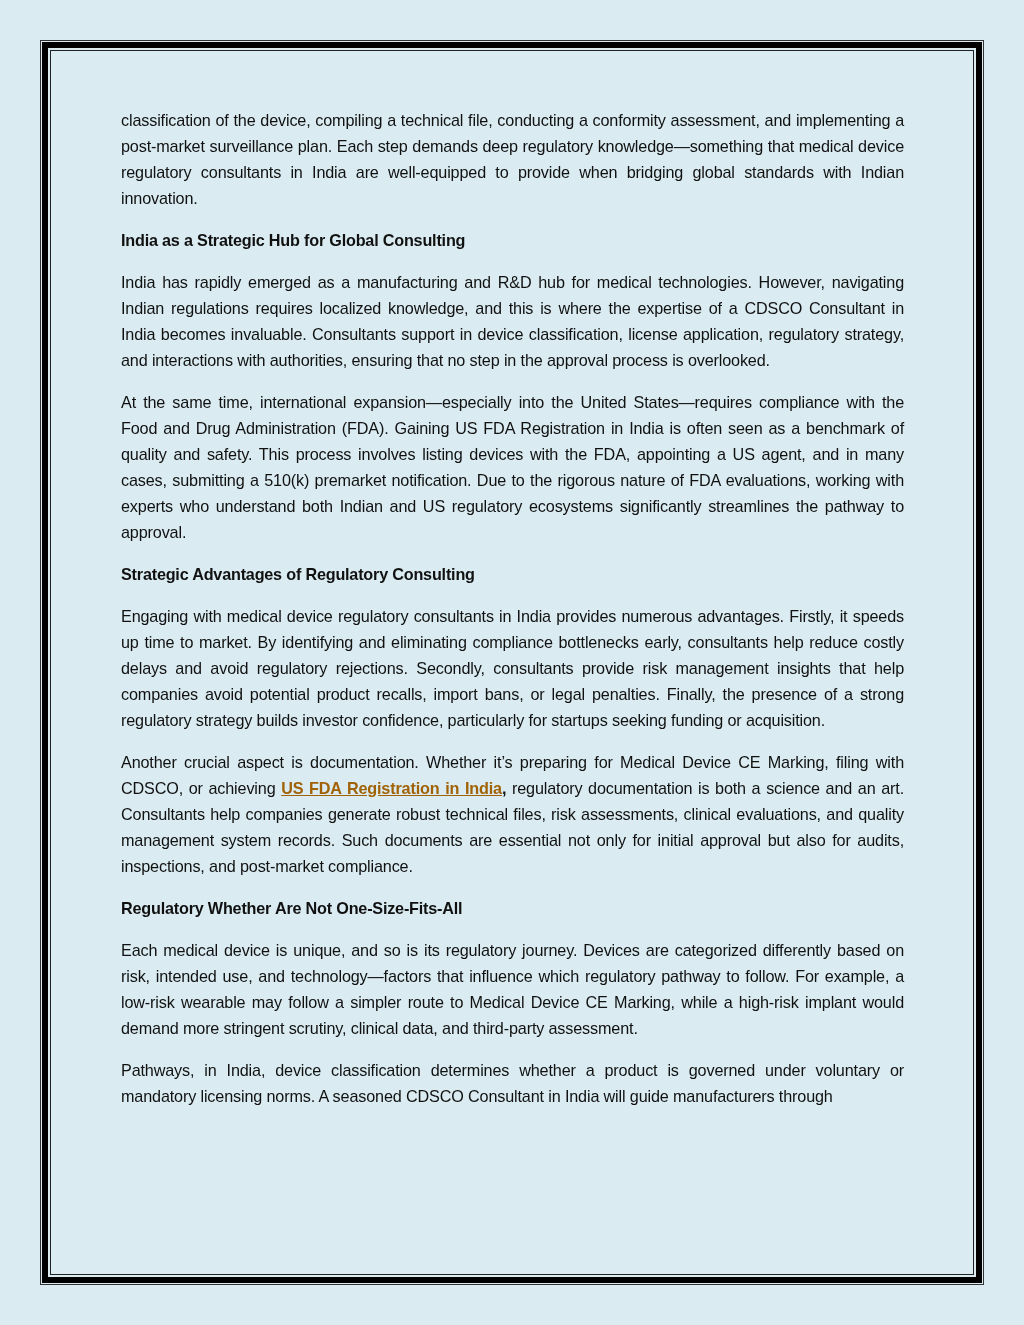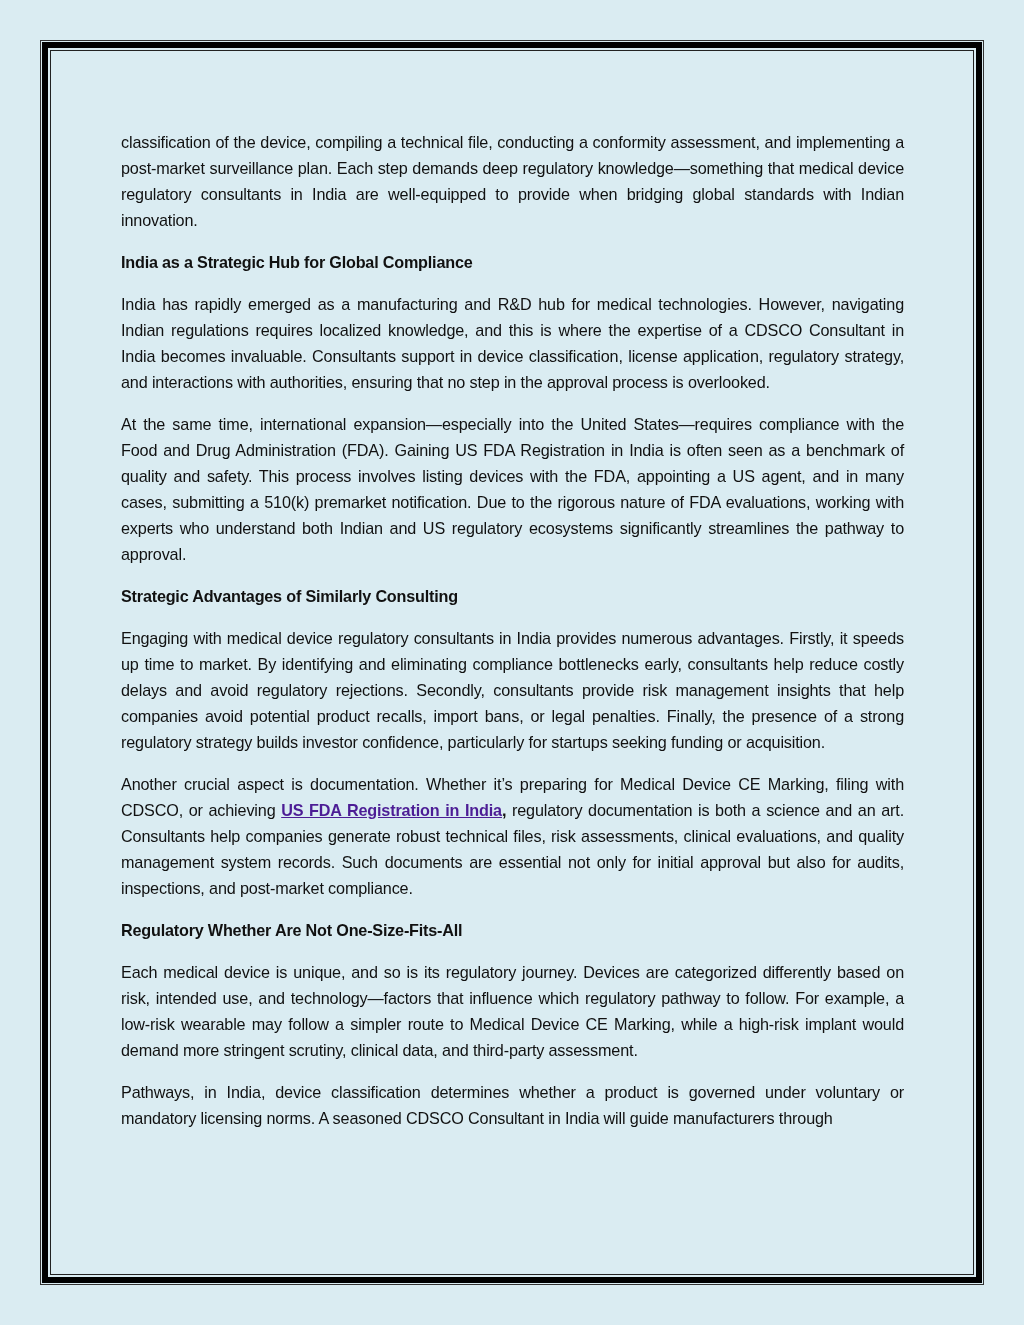--- a/index.html
+++ b/index.html
@@ -29,61 +29,61 @@
     .frame-inner {
       position: absolute;
       left: 50px; top: 50px;
       width: 924px; height: 1225px;
       box-sizing: border-box;
       border: 1px solid #222;
     }
     .content {
       position: absolute;
       left: 121px;
-      top: 129px;
+      top: 107px;
       width: 783px;
       font-size: 16.2px;
       line-height: 26px;
       letter-spacing: -0.15px;
     }
     .content p {
       margin: 0 0 16px 0;
       text-align: justify;
     }
     .content h2 {
       font-size: 16.2px;
       font-weight: bold;
       margin: 0 0 16px 0;
       line-height: 26px;
       letter-spacing: -0.2px;
     }
     .content a {
-      color: #4c1d95;
+      color: #a16207;
       font-weight: bold;
       text-decoration: underline;
     }
     .bold-comma { font-weight: bold; }
   </style>
 </head>
 <body>
 
 <div class="frame-outer"></div>
 <div class="frame-thick"></div>
 <div class="frame-inner"></div>
 
 <div class="content">
   <p>classification of the device, compiling a technical file, conducting a conformity assessment, and implementing a post-market surveillance plan. Each step demands deep regulatory knowledge—something that medical device regulatory consultants in India are well-equipped to provide when bridging global standards with Indian innovation.</p>
 
-  <h2>India as a Strategic Hub for Global Compliance</h2>
+  <h2>India as a Strategic Hub for Global Consulting</h2>
 
   <p>India has rapidly emerged as a manufacturing and R&amp;D hub for medical technologies. However, navigating Indian regulations requires localized knowledge, and this is where the expertise of a CDSCO Consultant in India becomes invaluable. Consultants support in device classification, license application, regulatory strategy, and interactions with authorities, ensuring that no step in the approval process is overlooked.</p>
 
   <p>At the same time, international expansion—especially into the United States—requires compliance with the Food and Drug Administration (FDA). Gaining US FDA Registration in India is often seen as a benchmark of quality and safety. This process involves listing devices with the FDA, appointing a US agent, and in many cases, submitting a 510(k) premarket notification. Due to the rigorous nature of FDA evaluations, working with experts who understand both Indian and US regulatory ecosystems significantly streamlines the pathway to approval.</p>
 
-  <h2>Strategic Advantages of Similarly Consulting</h2>
+  <h2>Strategic Advantages of Regulatory Consulting</h2>
 
   <p>Engaging with medical device regulatory consultants in India provides numerous advantages. Firstly, it speeds up time to market. By identifying and eliminating compliance bottlenecks early, consultants help reduce costly delays and avoid regulatory rejections. Secondly, consultants provide risk management insights that help companies avoid potential product recalls, import bans, or legal penalties. Finally, the presence of a strong regulatory strategy builds investor confidence, particularly for startups seeking funding or acquisition.</p>
 
   <p>
     <span>Another crucial aspect is documentation. Whether it’s preparing for Medical Device CE Marking, filing with CDSCO, or achieving </span><a href="#">US FDA Registration in India</a><span class="bold-comma">,</span><span> regulatory documentation is both a science and an art. Consultants help companies generate robust technical files, risk assessments, clinical evaluations, and quality management system records. Such documents are essential not only for initial approval but also for audits, inspections, and post-market compliance.</span>
   </p>
 
   <h2>Regulatory Whether Are Not One-Size-Fits-All</h2>
 
   <p>Each medical device is unique, and so is its regulatory journey. Devices are categorized differently based on risk, intended use, and technology—factors that influence which regulatory pathway to follow. For example, a low-risk wearable may follow a simpler route to Medical Device CE Marking, while a high-risk implant would demand more stringent scrutiny, clinical data, and third-party assessment.</p>

